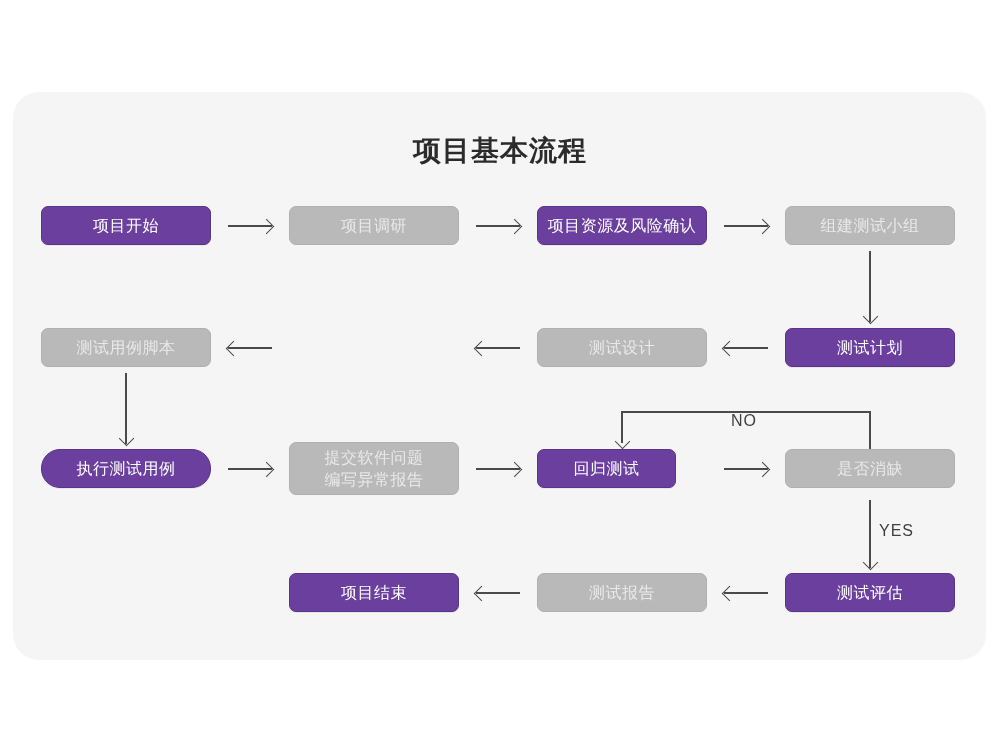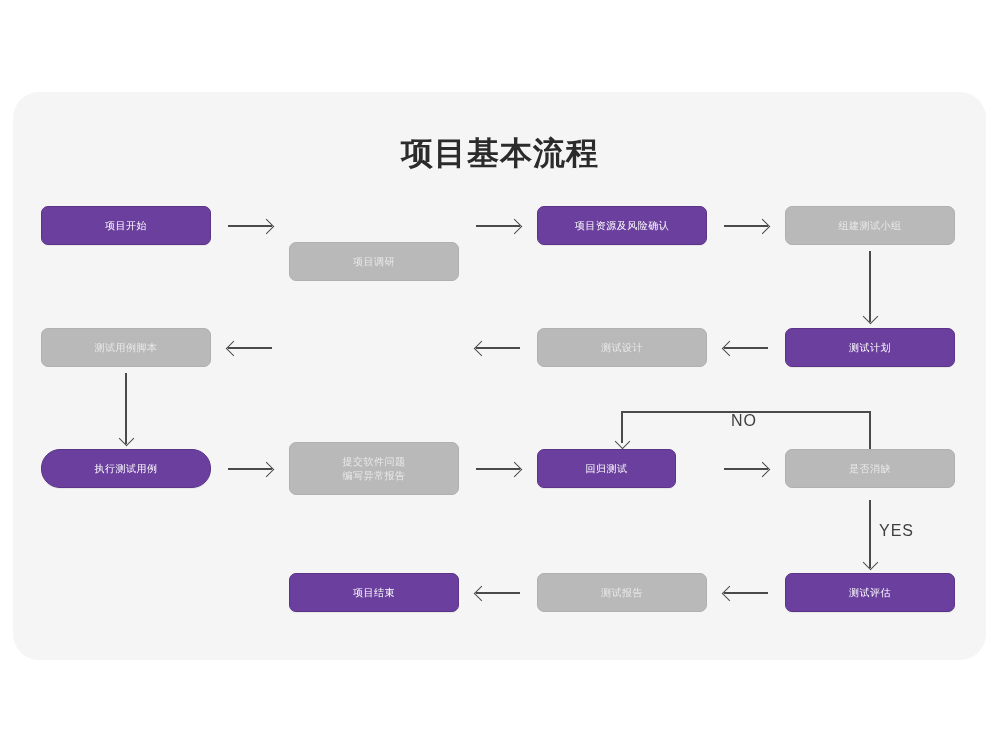--- a/index.html
+++ b/index.html
@@ -17,34 +17,34 @@
     width: 973px; height: 568px;
     background: #f5f5f5;
     border-radius: 26px;
   }
 
   .title {
     position: absolute;
     left: 0; top: 132px;
     width: 1000px;
     text-align: center;
-    font-size: 32px;
+    font-size: 28px;
     font-weight: 600;
     color: #2b2b2b;
     letter-spacing: 1px;
   }
 
   
   .node {
     position: absolute;
     display: flex;
     align-items: center;
     justify-content: center;
     border-radius: 7px;
-    font-size: 10px;
+    font-size: 16px;
     line-height: 1.35;
     text-align: center;
     white-space: pre-line;
     letter-spacing: 0.5px;
   }
   .node.purple {
     background: #6b3f9e;
     border: 1px solid #5b3489;
     color: #ffffff;
     box-shadow: 0 1px 0 rgba(0,0,0,0.06);
@@ -117,21 +117,21 @@
 
   <div class="title">项目基本流程</div>
 
   <div class="node purple" style="left:41px;  top:206px; width:170px; height:39px;">项目开始</div>
 
   <div class="harrow right" style="left:228px; top:219px; width:44px;">
     <div class="shaft"></div>
     <div class="head"></div>
   </div>
 
-  <div class="node gray" style="left:289px; top:206px; width:170px; height:39px;margin-top:36px;">项目调研</div>
+  <div class="node gray" style="left:289px; top:206px; width:170px; height:39px;">项目调研</div>
 
   <div class="harrow right" style="left:476px; top:219px; width:44px;">
     <div class="shaft"></div>
     <div class="head"></div>
   </div>
 
   <div class="node purple" style="left:537px; top:206px; width:170px; height:39px;">项目资源及风险确认</div>
 
   <div class="harrow right" style="left:724px; top:219px; width:44px;">
     <div class="shaft"></div>

